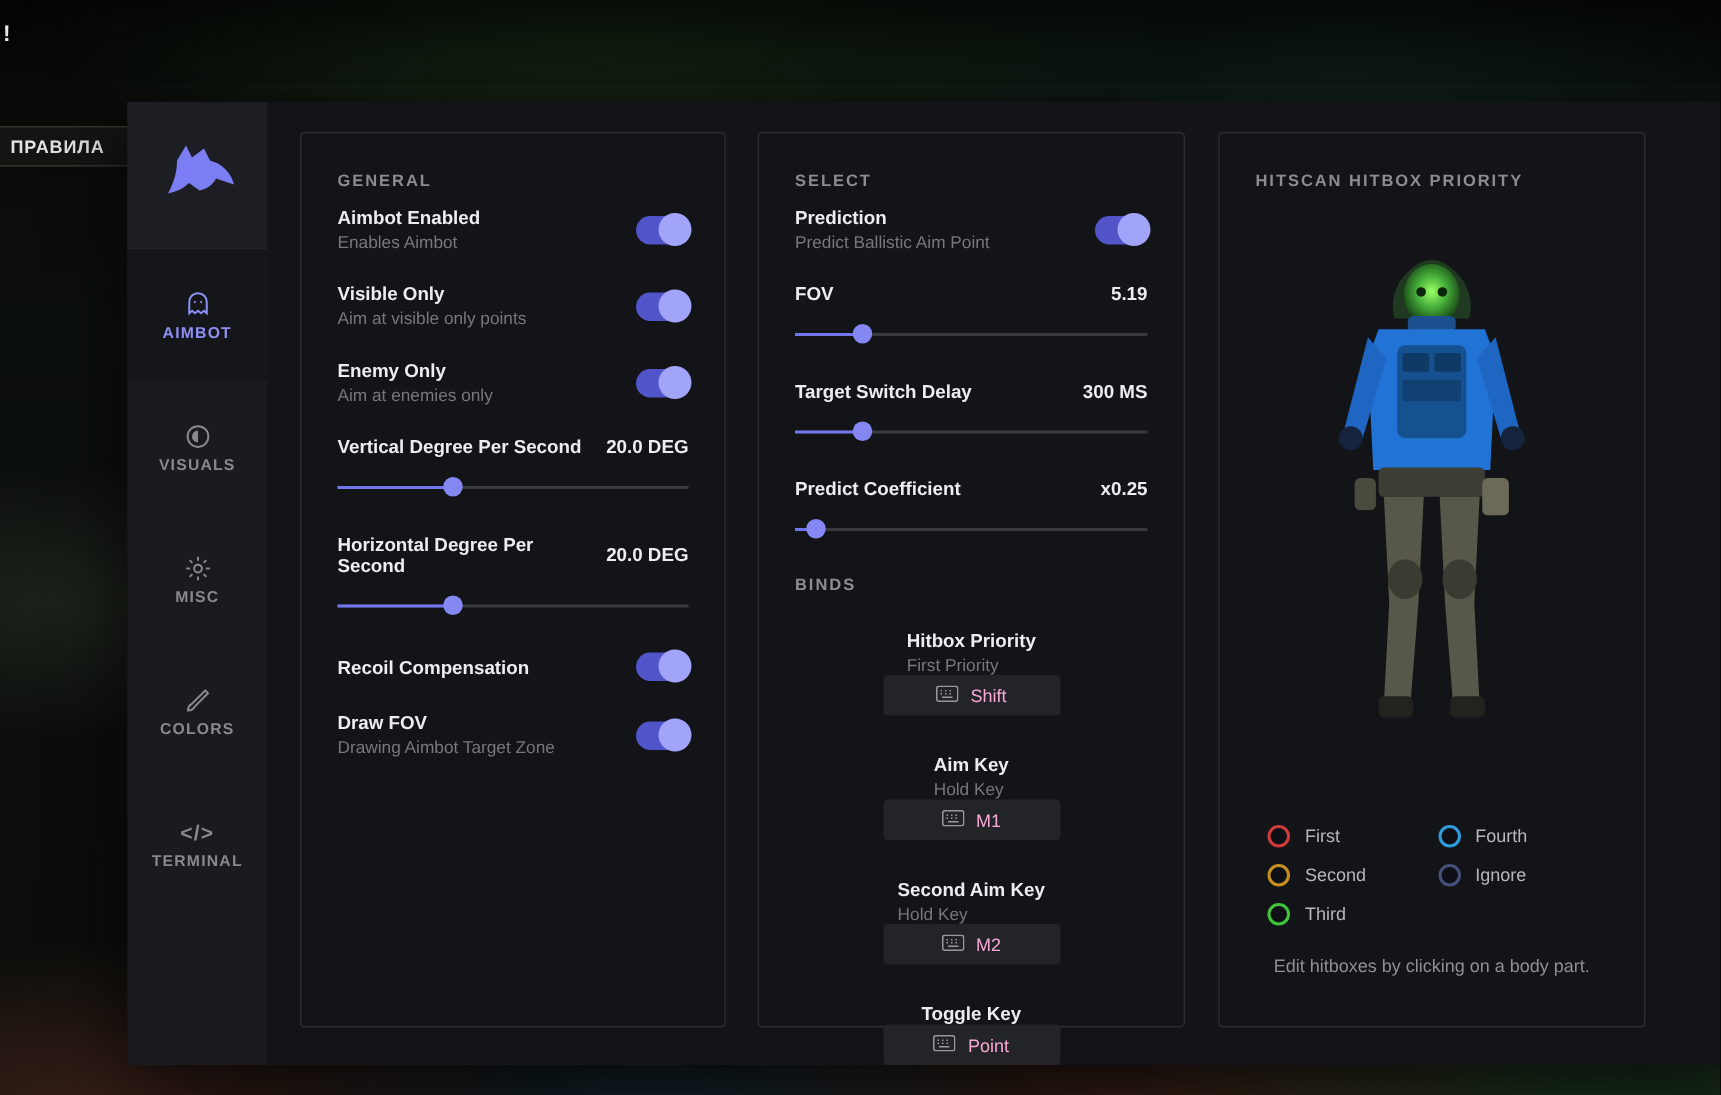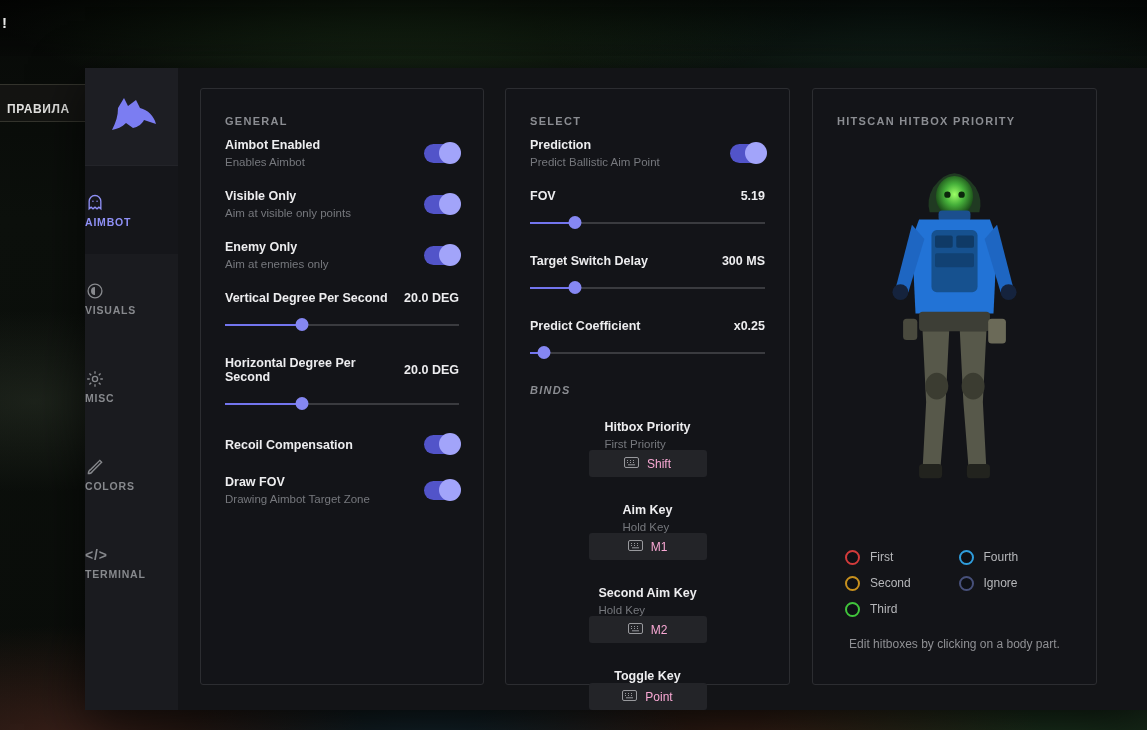--- a/index.html
+++ b/index.html
@@ -13,30 +13,30 @@
     radial-gradient(300px 130px at 3% 55%, rgba(60,70,55,.35), transparent 70%),
     radial-gradient(430px 170px at 6% 102%, rgba(96,46,36,.55), transparent 70%),
     radial-gradient(380px 150px at 38% 104%, rgba(30,62,84,.55), transparent 70%),
     radial-gradient(420px 160px at 66% 103%, rgba(130,60,40,.40), transparent 70%),
     radial-gradient(440px 160px at 92% 102%, rgba(42,86,48,.55), transparent 70%),
     linear-gradient(#070907 0%, #0c100c 30%, #0a0d0a 100%);}
   .topband{position:absolute;left:0;top:0;right:0;height:56px;
     background:linear-gradient(rgba(0,0,0,.75), rgba(0,0,0,.15));}
   .exclaim{position:absolute;left:2px;top:14px;color:#e8e8e8;font-size:15px;font-weight:bold;}
   .rules-btn{position:absolute;left:0;top:84px;height:25px;display:flex;align-items:center;
-    padding:11px 16px 0 7px;background:rgba(22,22,20,.92);border:1px solid rgba(90,90,80,.45);
+    padding:0 16px 0 7px;background:rgba(22,22,20,.92);border:1px solid rgba(90,90,80,.45);
     border-left:none;color:#e2e2e0;font-size:12px;font-weight:bold;letter-spacing:.6px;cursor:pointer;}
   
   .menu{position:absolute;left:85px;top:68px;width:1062px;height:642px;background:#131417;
     box-shadow:0 14px 50px rgba(0,0,0,.65);}
   
   .sidebar{position:absolute;left:0;top:0;bottom:0;width:93px;background:#1a1b1f;}
   .logo-block{height:97px;display:flex;align-items:center;justify-content:center;
     background:#1d1e23;border-bottom:1px solid #232429;}
-  .side-item{height:88px;display:flex;flex-direction:column;align-items:flex-start;justify-content:center;
+  .side-item{height:88px;display:flex;flex-direction:column;align-items:center;justify-content:center;
     gap:2px;color:#87898d;font-size:10.5px;font-weight:bold;letter-spacing:.8px;cursor:pointer;}
   .side-item .ic{display:flex;align-items:center;justify-content:center;height:22px;}
   .side-item.on{background:#15161a;color:#8f90f6;}
   .code-glyph{font-size:14px;font-weight:bold;font-family:"Liberation Sans","DejaVu Sans",sans-serif;}
   
   .panel{position:absolute;top:20px;height:597px;box-sizing:border-box;border:1px solid #2c2d31;
     border-radius:3px;background:#131418;padding:26px 24px;}
   .p1{left:115px;width:284px;}
   .p2{left:420px;width:285px;}
   .p3{left:727px;width:285px;}
@@ -54,21 +54,21 @@
   
   .slide-group{margin-bottom:25px;}
   .slide-head{display:flex;justify-content:space-between;align-items:center;}
   .slider{position:relative;height:13px;margin-top:13px;cursor:pointer;}
   .slider .track{position:absolute;left:0;right:0;top:6px;height:2px;background:#3a3b3f;}
   .slider .fill{position:absolute;left:0;top:6px;height:2px;background:#7375ee;}
   .slider .knob{position:absolute;top:0;width:13px;height:13px;border-radius:50%;background:#8587f2;transform:translateX(-50%);}
   
   .kbtn{flex:none;width:118px;height:27px;background:#232428;border-radius:3px;display:flex;
     align-items:center;justify-content:center;gap:8px;color:#f9a8d4;font-size:12px;cursor:pointer;}
-  .binds-h{margin-bottom:24px;font-style:italic;}
+  .binds-h{margin-bottom:24px;}
   .bind-row{margin-bottom:26px;flex-direction:column;}
   
   .model-wrap{height:404px;display:flex;align-items:flex-start;justify-content:center;padding-top:14px;box-sizing:border-box;cursor:pointer;}
   .legend{display:grid;grid-template-rows:repeat(3,26px);grid-auto-flow:column;grid-auto-columns:1fr;margin:2px 0 0 8px;}
   .leg{display:flex;align-items:center;gap:10px;font-size:12px;color:#b6b7ba;}
   .ring{flex:none;width:11px;height:11px;border-radius:50%;border:2px solid #888;background:rgba(10,12,18,.5);}
   .hb-footer{margin-top:15px;text-align:center;font-size:12px;color:#8f9094;}
 </style>
 </head>
 <body>

